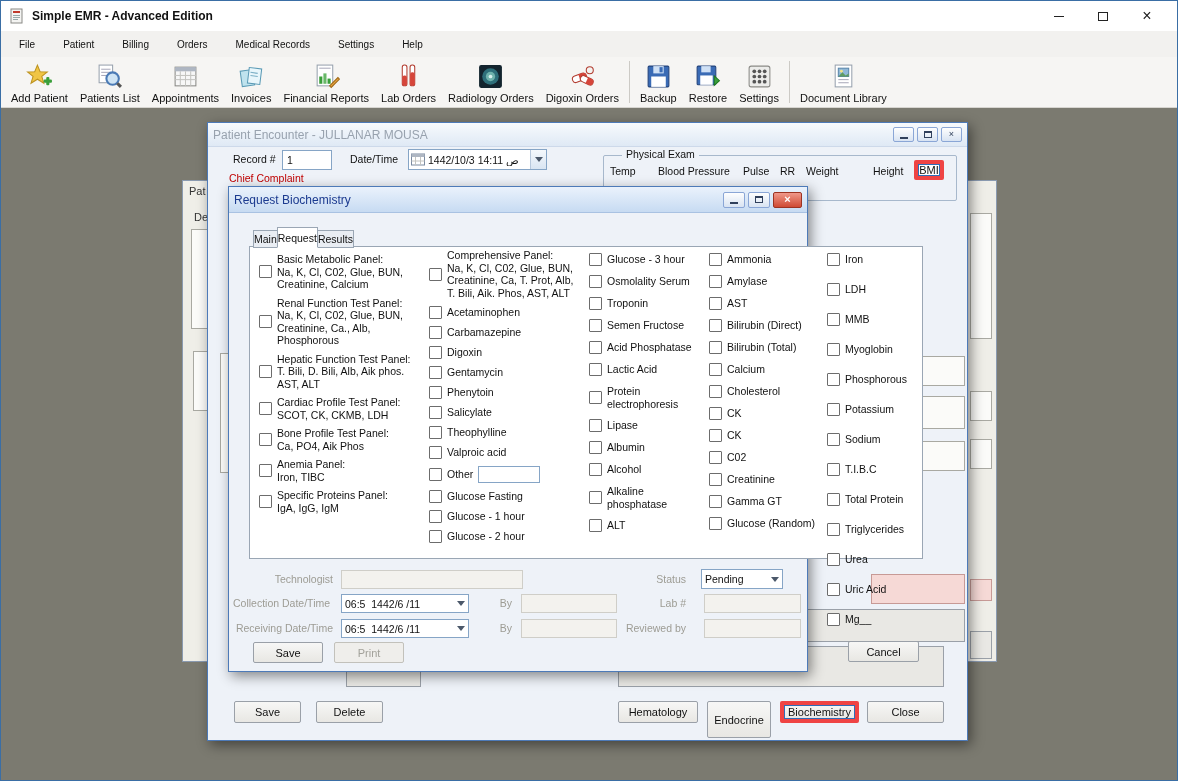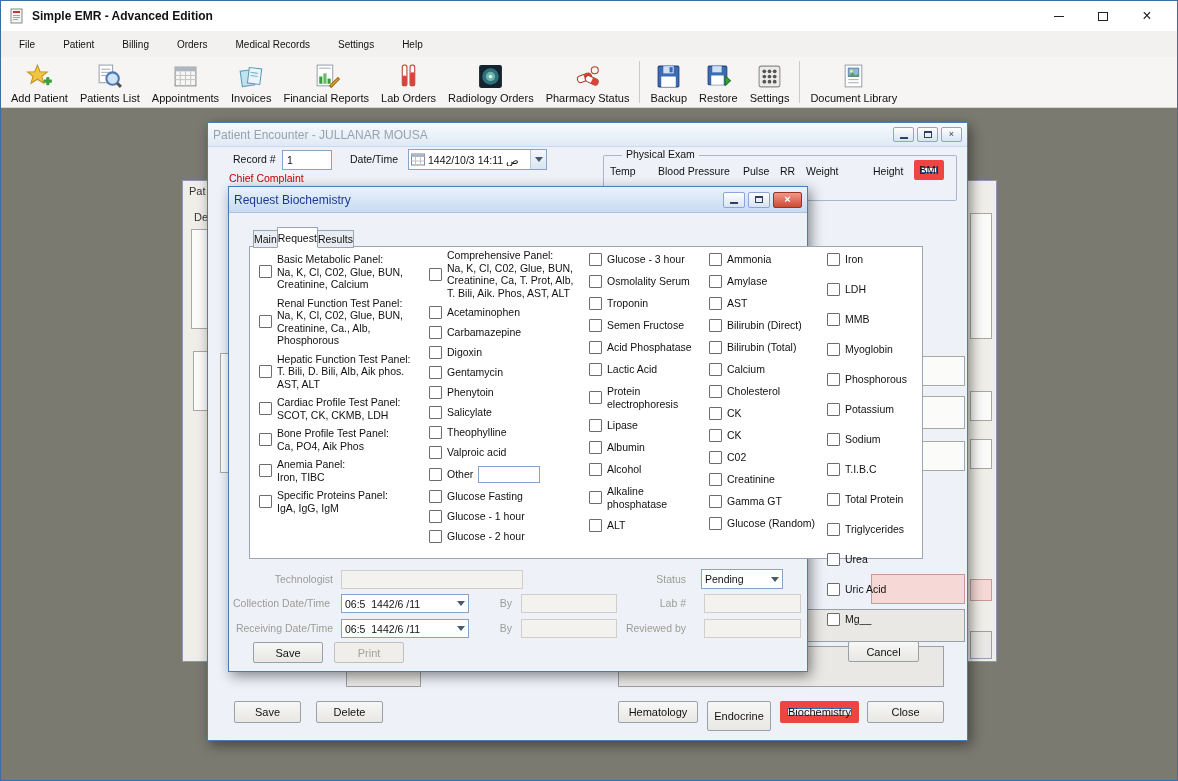--- a/index.html
+++ b/index.html
@@ -39,21 +39,21 @@
   .tfield{position:absolute;background:#fff;border:1px solid #86a5c6;font-size:10.5px;padding:1px 4px;color:#111;font-family:"Liberation Sans",sans-serif}
   .dfield{position:absolute;background:#f3f2ee;border:1px solid #cfcec8}
   .combo{position:absolute;background:#fff;border:1px solid #86a5c6;display:flex;align-items:center;font-size:10.5px;color:#111}
   .combo .txt{flex:1;padding:0 3px;white-space:pre;overflow:hidden}
   .arrow-dn{width:0;height:0;border-left:4px solid transparent;border-right:4px solid transparent;border-top:5px solid #4b586a}
   .combo-btn{width:16px;align-self:stretch;border-left:1px solid #b7c8dc;background:linear-gradient(#f4f8fc,#d9e5f2);display:flex;align-items:center;justify-content:center}
   .flat-arrow{width:14px;display:flex;align-items:center;justify-content:center}
 
   .btn{position:absolute;display:flex;align-items:center;justify-content:center;font-size:11px;color:#111;background:linear-gradient(#f7f7f6,#e8e7e3);border:1px solid #9aa0a8;border-radius:2px}
   .btn.disabled{color:#a2a19a;background:#efeeeb;border-color:#c2c1bb}
-  .btn.focused{border:7px solid #ef4444;box-shadow:inset 0 0 0 1px #2f6db8}
+  .btn.focused{border:4px solid #ef4444;box-shadow:inset 0 0 0 1px #2f6db8}
 
   .group{position:absolute;border:1px solid #a7b8cc;border-radius:2px}
   .group .legend{position:absolute;top:-8px;left:18px;background:#eef2f8;padding:0 4px;font-size:10.5px;color:#111;white-space:nowrap}
 
   
   .tabs{position:absolute;display:flex;align-items:flex-end;z-index:3}
   .tab{font-size:10.5px;color:#111;border:1px solid #9aa6b4;background:#e9edf3;padding:2px 0 3px;height:18px;margin-right:-1px}
   .tab.active{background:#fff;height:21px;padding-top:4px;border-bottom:1px solid #fff;z-index:4;position:relative}
   .tabpanel{position:absolute;background:#fff;border:1px solid #9aa6b4;z-index:2}
 
@@ -181,21 +181,21 @@
           <g transform="rotate(-20 10 14)">
             <rect x="3" y="11" width="14" height="6.5" rx="3.2" fill="#fff" stroke="#b23b2e"></rect>
             <path d="M10 11 h4 a3.2 3.2 0 0 1 0 6.5 h-4 z" fill="#d6453a"></path>
           </g>
           <g transform="rotate(25 18 16)">
             <rect x="11" y="14" width="13" height="6" rx="3" fill="#fff" stroke="#b23b2e"></rect>
             <path d="M17.5 14 h3.5 a3 3 0 0 1 0 6 h-3.5 z" fill="#d6453a"></path>
           </g>
           <circle cx="20" cy="7" r="3.4" fill="#f3f3f0" stroke="#b23b2e"></circle>
         </svg>
-      <span>Pharmacy Status</span>
+      <span>Digoxin Orders</span>
     </div>
     <div class="tool-sep"></div>
     <div class="tool-item">
       <svg viewBox="0 0 26 26">
           <rect x="3" y="3" width="20" height="20" rx="1" fill="#3a6bb5" stroke="#25457c"></rect>
           <rect x="8" y="3" width="10" height="7" fill="#cfe0f5"></rect>
           <rect x="14" y="4" width="3" height="5" fill="#3a6bb5"></rect>
           <rect x="6" y="13" width="14" height="10" fill="#fff"></rect>
         </svg>
       <span>Backup</span>
@@ -301,21 +301,21 @@
     <div class="fragment" style="left:593px;top:318px;width:164px;height:30px"></div>
     <div class="fragment pink" style="left:663px;top:451px;width:94px;height:30px"></div>
     <div class="fragment gray" style="left:593px;top:486px;width:164px;height:33px"></div>
     <div class="fragment" style="left:12px;top:230px;width:12px;height:120px"></div>
     <div class="fragment gray" style="left:138px;top:528px;width:75px;height:36px"></div>
     <div class="fragment gray" style="left:410px;top:523px;width:326px;height:41px"></div>
 
     <div class="btn" style="left:26px;top:578px;width:67px;height:22px">Save</div>
     <div class="btn" style="left:108px;top:578px;width:67px;height:22px">Delete</div>
     <div class="btn" style="left:410px;top:578px;width:80px;height:22px">Hematology</div>
-    <div class="btn" style="left:499px;top:578px;width:64px;height:30px">Endocrine</div>
+    <div class="btn" style="left:499px;top:578px;width:64px;height:37px">Endocrine</div>
     <div class="btn focused" style="left:572px;top:578px;width:79px;height:22px">Biochemistry</div>
     <div class="btn" style="left:659px;top:578px;width:77px;height:22px">Close</div>
   </div>
 
   <div class="dialog" style="left:228px;top:186px;width:580px;height:486px;z-index:20">
     <div class="dlg-title active">
       <span class="dlg-title-text">Request Biochemistry</span>
       <div class="dlg-btns">
         <div class="wbtn" style="width:22px;height:16px">
             <div class="minbar"></div>

